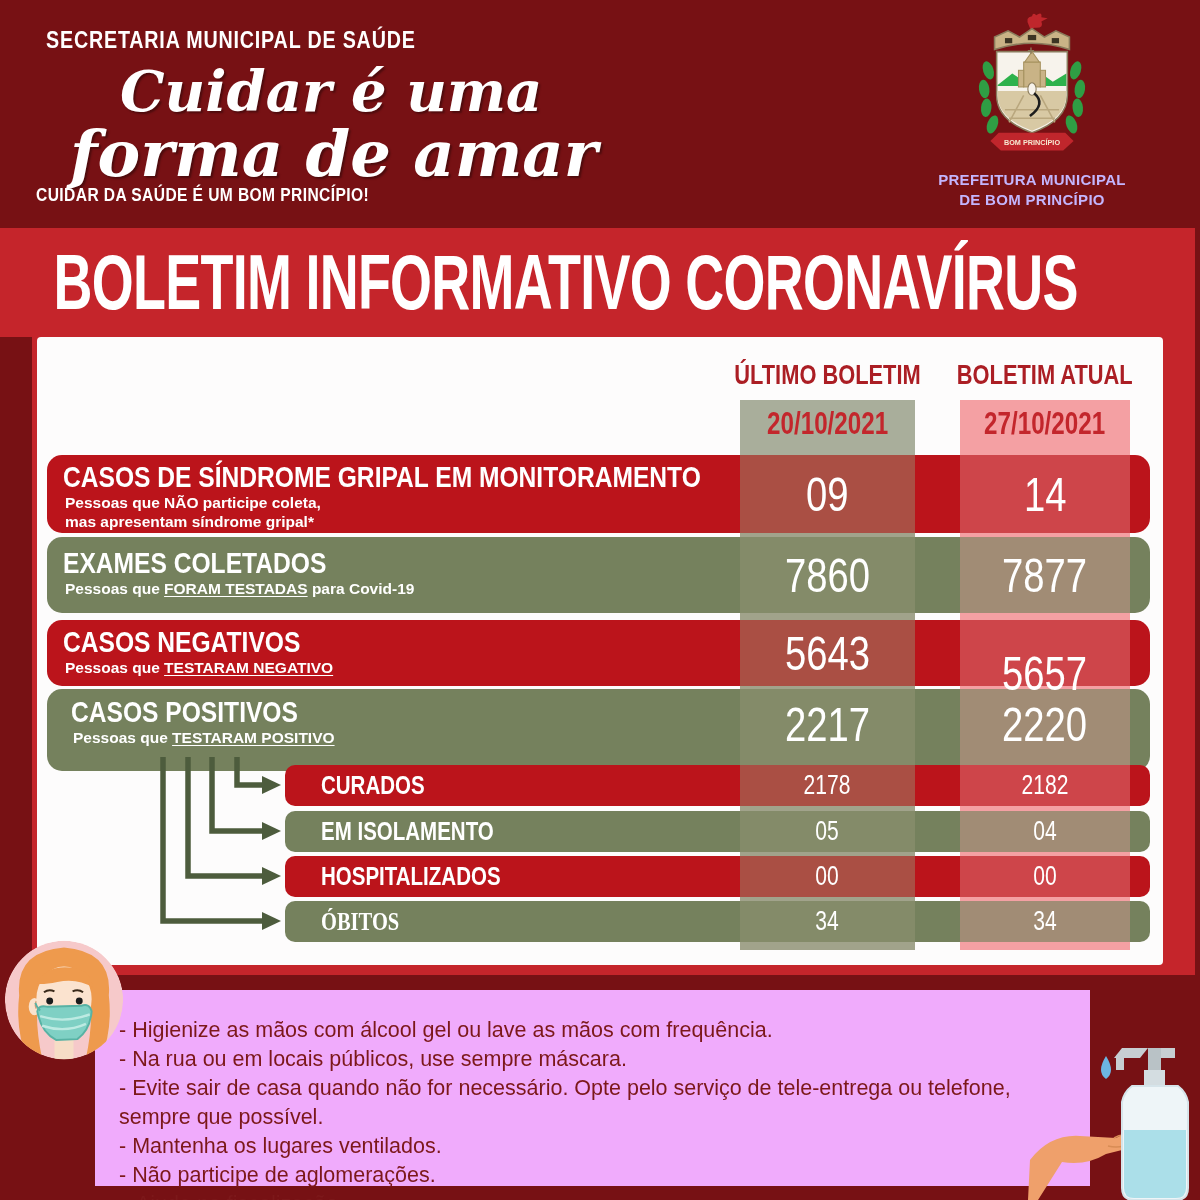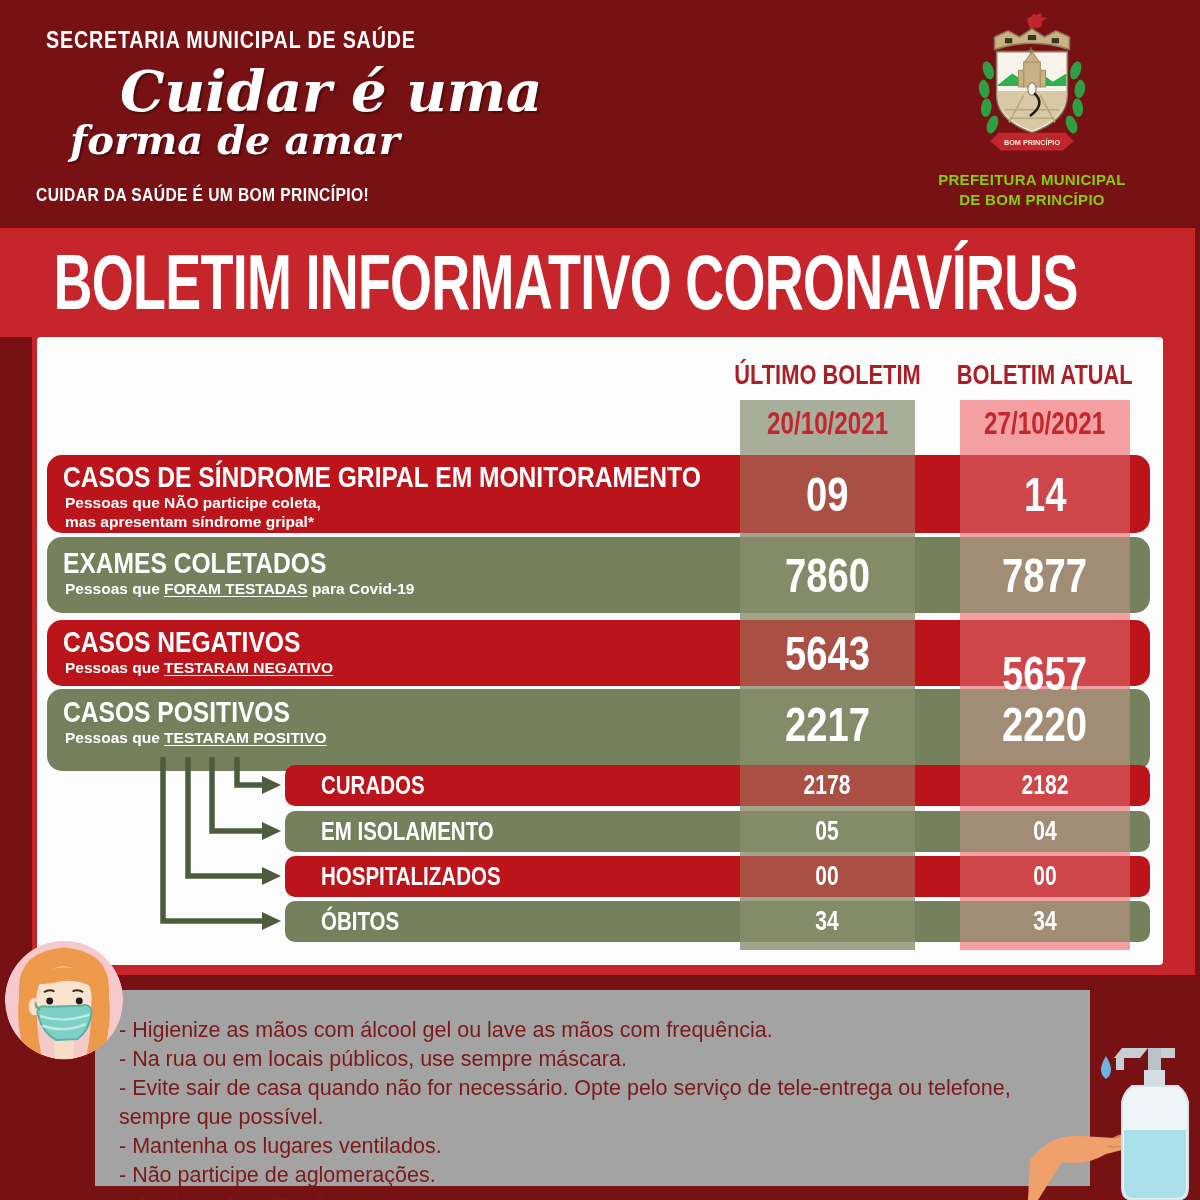--- a/index.html
+++ b/index.html
@@ -7,24 +7,24 @@
        background:#771114;font-family:"Liberation Sans",sans-serif;}
   .abs{position:absolute;}
   .cond{display:inline-block;transform:scaleX(0.78);transform-origin:50% 50%;white-space:nowrap;}
   .condL{display:inline-block;transform:scaleX(0.82);transform-origin:0 50%;white-space:nowrap;}
 
   
   .org{left:46px;top:26px;color:#fff;font-size:24px;font-weight:700;letter-spacing:1px;}
   .slogan{color:#fff;font-family:"DejaVu Serif",serif;font-style:italic;font-weight:700;
           text-shadow:2px 2px 2px rgba(0,0,0,0.35);}
   .slogan1{left:88px;top:58px;font-size:56px;margin-left:32px;}
-  .slogan2{left:70px;top:116px;font-size:40px;}
+  .slogan2{left:70px;top:116px;font-size:64px;}
   .tagline{left:36px;top:184px;color:#fff;font-size:19px;font-weight:800;letter-spacing:0.5px;}
   .crest{left:962px;top:10px;width:140px;height:156px;}
-  .crest-caption{left:922px;top:170px;width:220px;text-align:center;color:#84cc16;
+  .crest-caption{left:922px;top:170px;width:220px;text-align:center;color:#c4b5fd;
                  font-size:15px;font-weight:700;line-height:20px;letter-spacing:0.3px;}
 
   
   .red-frame{left:32px;top:228px;width:1163px;height:747px;background:#c5252b;}
   .title-band{left:0;top:228px;width:1132px;height:109px;background:#c5252b;
               display:flex;align-items:center;justify-content:center;}
   .title-band span{color:#fff;font-size:77px;font-weight:800;transform:scaleX(0.70);
                    white-space:nowrap;letter-spacing:-1px;}
 
   
@@ -49,29 +49,29 @@
   .row-green{background:#75815d;}
   .row .rlabel{margin:6px 0 0 16px;font-size:30px;font-weight:800;line-height:32px;}
   .row .rsub{margin:1px 0 0 18px;font-size:15.5px;font-weight:700;line-height:18px;}
   .row .rsub u{text-underline-offset:2px;}
 
   .subrow{position:absolute;left:248px;width:865px;height:41px;border-radius:10px;z-index:2;
           display:flex;align-items:center;color:#fff;box-sizing:border-box;padding-left:36px;}
   .subrow .slabel{font-size:25px;font-weight:800;}
 
   .num-cell{position:absolute;display:flex;align-items:center;justify-content:center;
-            color:#fff;font-weight:700;z-index:4;}
+            color:#fff;font-weight:400;z-index:4;}
   .np{left:703px;width:175px;}
   .nc{left:923px;width:170px;}
   .num-big{font-size:49px;}
   .num-small{font-size:27px;}
   .arrows{position:absolute;left:0;top:0;z-index:2;pointer-events:none;}
 
   
-  .bottom-panel{left:95px;top:990px;width:995px;height:196px;background:#a3a3a3;}
+  .bottom-panel{left:95px;top:990px;width:995px;height:196px;background:#f0abfc;}
   .recs{position:absolute;left:24px;top:26px;width:965px;color:#7c181a;
         font-size:21.5px;line-height:29px;font-weight:400;}
   .woman{left:2px;top:938px;width:124px;height:124px;z-index:6;}
   .sanitizer{right:0;bottom:0;width:172px;height:166px;z-index:6;}
 </style>
 </head>
 <body>
 
 <div>
 
@@ -146,21 +146,21 @@
       <div class="rsub">mas apresentam síndrome gripal*</div>
     </div>
     <div class="row row-green" style="top:200px;height:76px;">
       <div class="rlabel" style="margin-top:10px;"><span class="condL">EXAMES COLETADOS</span></div>
       <div class="rsub"><span>Pessoas que </span><u>FORAM TESTADAS</u><span> para Covid-19</span></div>
     </div>
     <div class="row row-red" style="top:283px;height:66px;">
       <div class="rlabel" style="margin-top:6px;"><span class="condL">CASOS NEGATIVOS</span></div>
       <div class="rsub"><span>Pessoas que </span><u>TESTARAM NEGATIVO</u><span></span></div>
     </div>
-    <div class="row row-green" style="top:352px;height:82px;">
+    <div class="row row-green" style="top:352px;height:82px;padding-left:8px;">
       <div class="rlabel" style="margin-top:7px;"><span class="condL">CASOS POSITIVOS</span></div>
       <div class="rsub"><span>Pessoas que </span><u>TESTARAM POSITIVO</u><span></span></div>
     </div>
 
     <svg class="arrows" width="1126" height="628" viewBox="0 0 1126 628">
       <g stroke="#4d5c3d" stroke-width="5.5" fill="none">
         <polyline points="200,420 200,448 225,448"></polyline>
         <polyline points="175,420 175,494 225,494"></polyline>
         <polyline points="151,420 151,539 225,539"></polyline>
         <polyline points="126,420 126,584 225,584"></polyline>
@@ -175,21 +175,21 @@
 
     <div class="subrow row-red" style="top:428px;">
         <span class="slabel condL">CURADOS</span>
       </div>
     <div class="subrow row-green" style="top:474px;">
         <span class="slabel condL">EM ISOLAMENTO</span>
       </div>
     <div class="subrow row-red" style="top:519px;">
         <span class="slabel condL">HOSPITALIZADOS</span>
       </div>
-    <div class="subrow row-green" style="top:564px;">
+    <div class="subrow row-green" style="top:564px;font-family:Liberation Serif, serif;">
         <span class="slabel condL">ÓBITOS</span>
       </div>
 
     <div class="tint tint-prev"></div>
     <div class="tint tint-curr"></div>
 
     <div class="num-cell np num-big" style="top:118px;height:78px;">
         <span class="cond">09</span>
       </div>
     <div class="num-cell nc num-big" style="top:118px;height:78px;">

